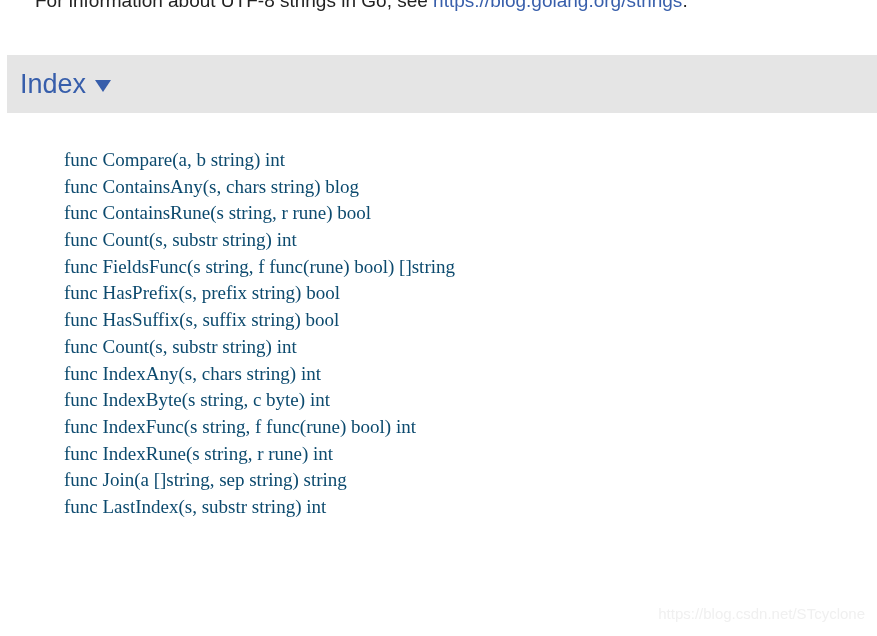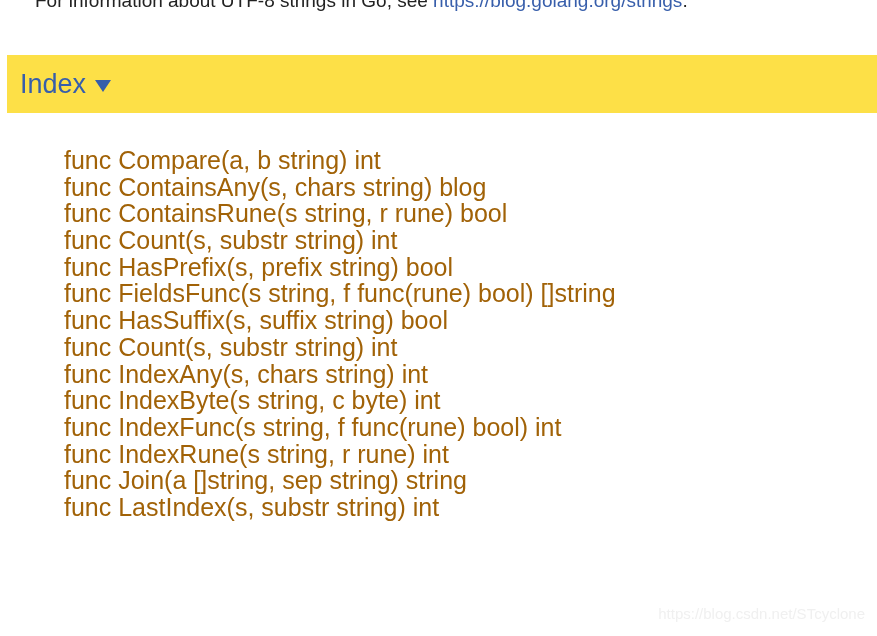--- a/index.html
+++ b/index.html
@@ -40,21 +40,21 @@
     text-decoration: none;
   }
 
   
   .index-panel {
     position: absolute;
     left: 7px;
     top: 55px;
     width: 870px;
     height: 58px;
-    background: #fde047;
+    background: #e5e5e5;
     box-sizing: border-box;
   }
   .index-header {
     position: absolute;
     left: 13px;
     top: 0;
     height: 58px;
     display: flex;
     align-items: center;
     cursor: pointer;
@@ -86,24 +86,24 @@
     margin: 0;
     padding: 0;
     list-style: none;
   }
   .index-list li {
     height: 26.7px;
     line-height: 26.7px;
     white-space: nowrap;
   }
   .index-list a {
-    font-size: 25px;
-    color: #a16207;
+    font-size: 19px;
+    color: #0c4a6e;
     text-decoration: none;
-    font-family: Liberation Sans, sans-serif;
+    font-family: Liberation Serif, serif;
   }
 
   
   .watermark {
     position: absolute;
     right: 12px;
     bottom: 14px;
     font-size: 15px;
     color: #f0f0f0;
     white-space: nowrap;
@@ -122,22 +122,22 @@
     <span class="index-title">Index</span>
     <span class="caret-icon"></span>
   </div>
 </div>
 
 <ul class="index-list">
   <li><a href="#">func Compare(a, b string) int</a></li>
   <li><a href="#">func ContainsAny(s, chars string) blog</a></li>
   <li><a href="#">func ContainsRune(s string, r rune) bool</a></li>
   <li><a href="#">func Count(s, substr string) int</a></li>
+  <li><a href="#">func FieldsFunc(s string, f func(rune) bool) []string</a></li>
   <li><a href="#">func HasPrefix(s, prefix string) bool</a></li>
-  <li><a href="#">func FieldsFunc(s string, f func(rune) bool) []string</a></li>
   <li><a href="#">func HasSuffix(s, suffix string) bool</a></li>
   <li><a href="#">func Count(s, substr string) int</a></li>
   <li><a href="#">func IndexAny(s, chars string) int</a></li>
   <li><a href="#">func IndexByte(s string, c byte) int</a></li>
   <li><a href="#">func IndexFunc(s string, f func(rune) bool) int</a></li>
   <li><a href="#">func IndexRune(s string, r rune) int</a></li>
   <li><a href="#">func Join(a []string, sep string) string</a></li>
   <li><a href="#">func LastIndex(s, substr string) int</a></li>
 </ul>
 

